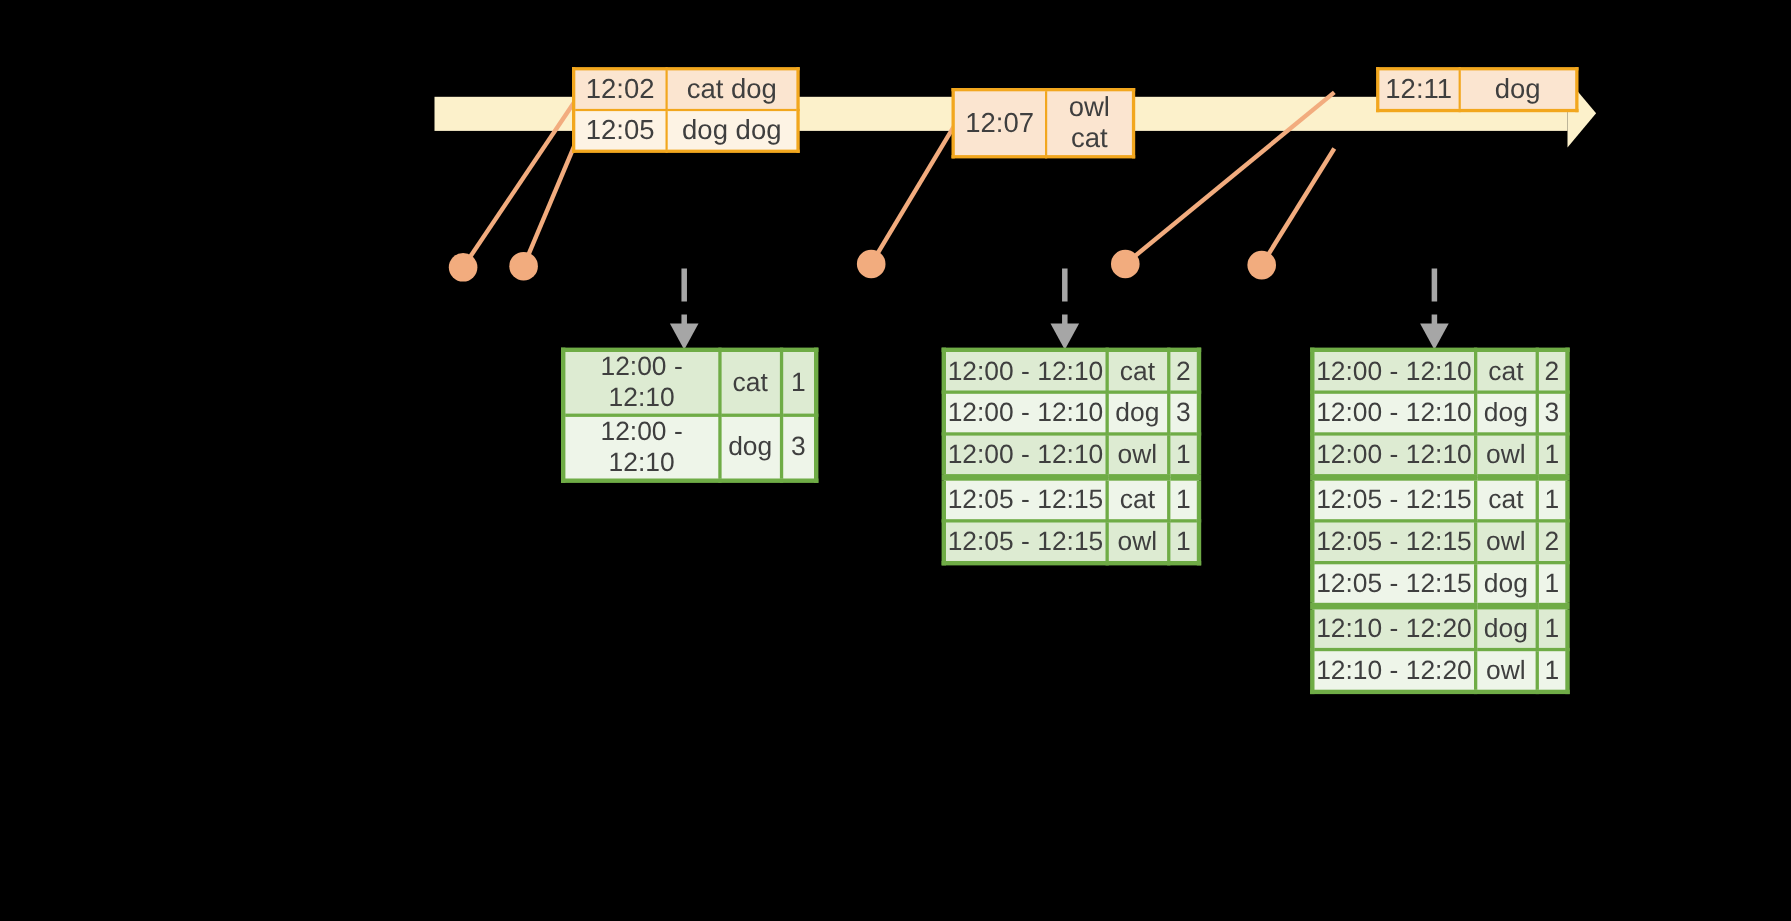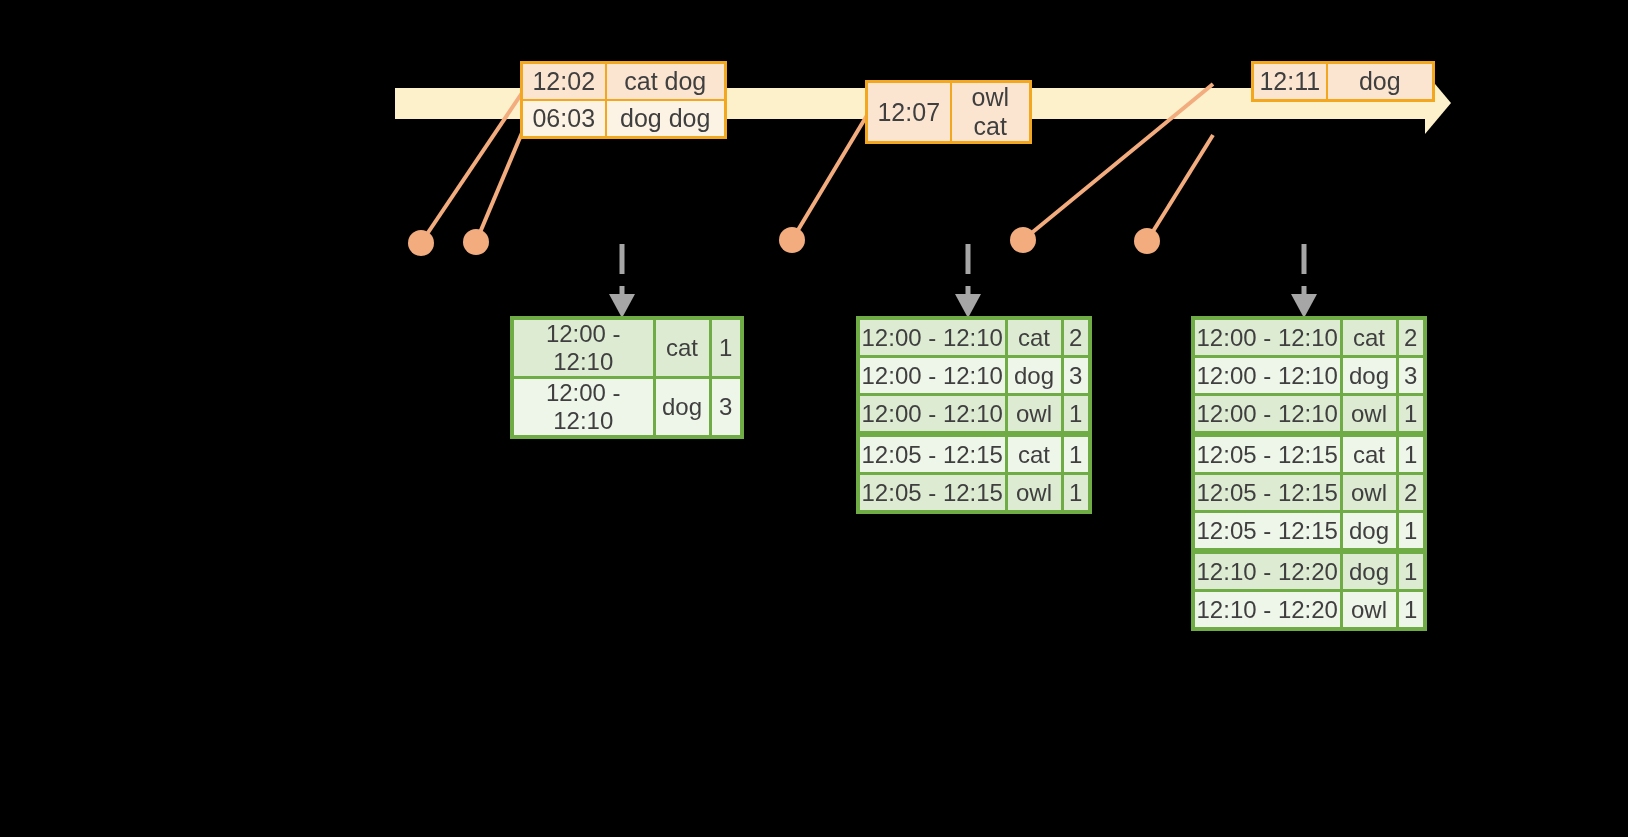--- a/index.html
+++ b/index.html
@@ -70,21 +70,21 @@
     <colgroup>
         <col style="width:84px">
         <col style="width:120px">
       </colgroup>
     <tbody>
         <tr class="e-dark">
       <td>12:02</td>
       <td>cat dog</td>
     </tr>
     <tr class="e-light">
-      <td>06:03</td>
+      <td>12:05</td>
       <td>dog dog</td>
     </tr>
   </tbody>
     </table>
 
   <table class="event-table" style="left:865px; top:80px;">
     <colgroup>
         <col style="width:84px">
         <col style="width:80px">
       </colgroup>

